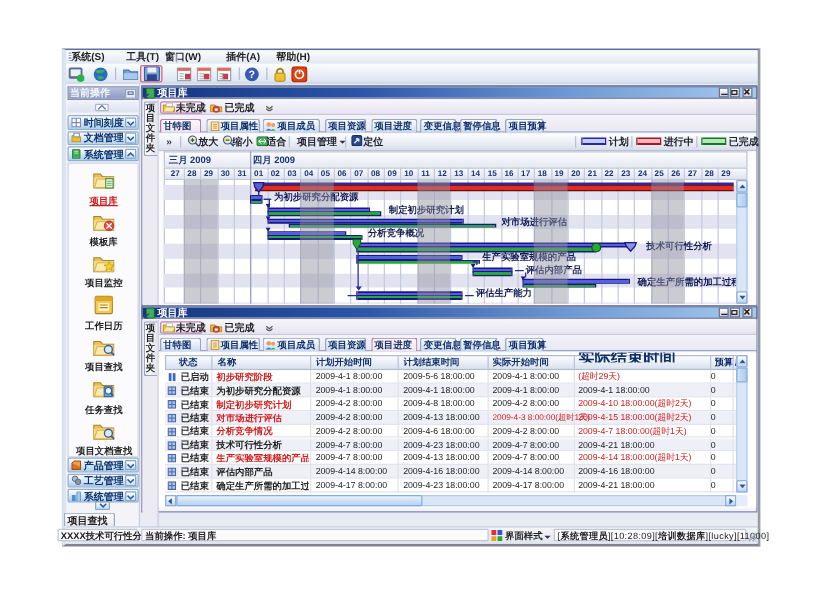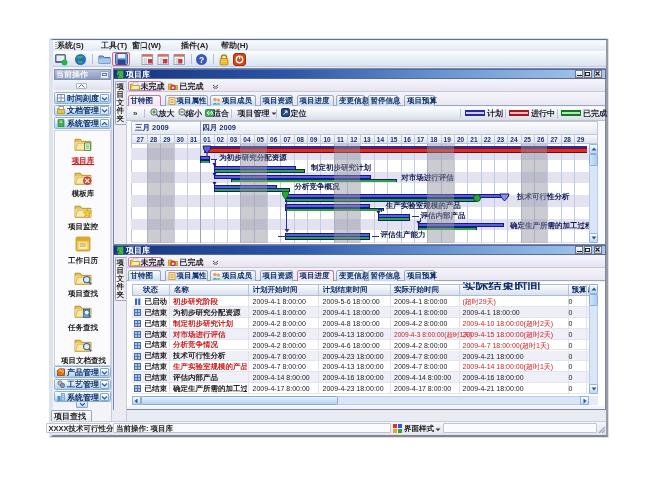--- a/index.html
+++ b/index.html
@@ -712,15 +712,16 @@
       <rect x="0" y="0" width="4" height="4" fill="#e03030"></rect>
       <rect x="5" y="0" width="4" height="4" fill="#3058d0"></rect>
       <rect x="0" y="5" width="4" height="4" fill="#f0a020"></rect>
       <rect x="5" y="5" width="4" height="4" fill="#28a838"></rect>
     </svg>
 <div class="a cjk" style="left:404px;top:424.5px;font-size:7.5px;height:8px;line-height:8px;letter-spacing:0;color:#222">界面样式</div>
 <svg class="a" style="left:435px;top:427.5px" width="6" height="4">
       <path d="M0.5 0.5 L3 3 L5.5 0.5" fill="#334"></path>
     </svg>
 <div class="a" style="left:443px;top:422.5px;width:154px;height:10.5px;background:#fbfbfd;border:1px solid #c0c6d6;border-radius:1px"></div>
+<div class="a" style="left:446px;top:424.8px;font-size:7.3px;letter-spacing:0.3px;height:8px;line-height:8px;color:#222;white-space:nowrap">[<span class="cjk" style="font-size:7.3px">系统管理员</span>][10:28:09][<span class="cjk" style="font-size:7.3px">培训数据库</span>][lucky][11000]</div>
 <svg class="a" style="left:598px;top:426px" width="8" height="8">
       <path d="M7 1 L1 7 M7 4 L4 7 M7 7 L6.5 7" stroke="#9aa4bc" stroke-width="1.2"></path>
     </svg>
 </div>
 </body></html>

